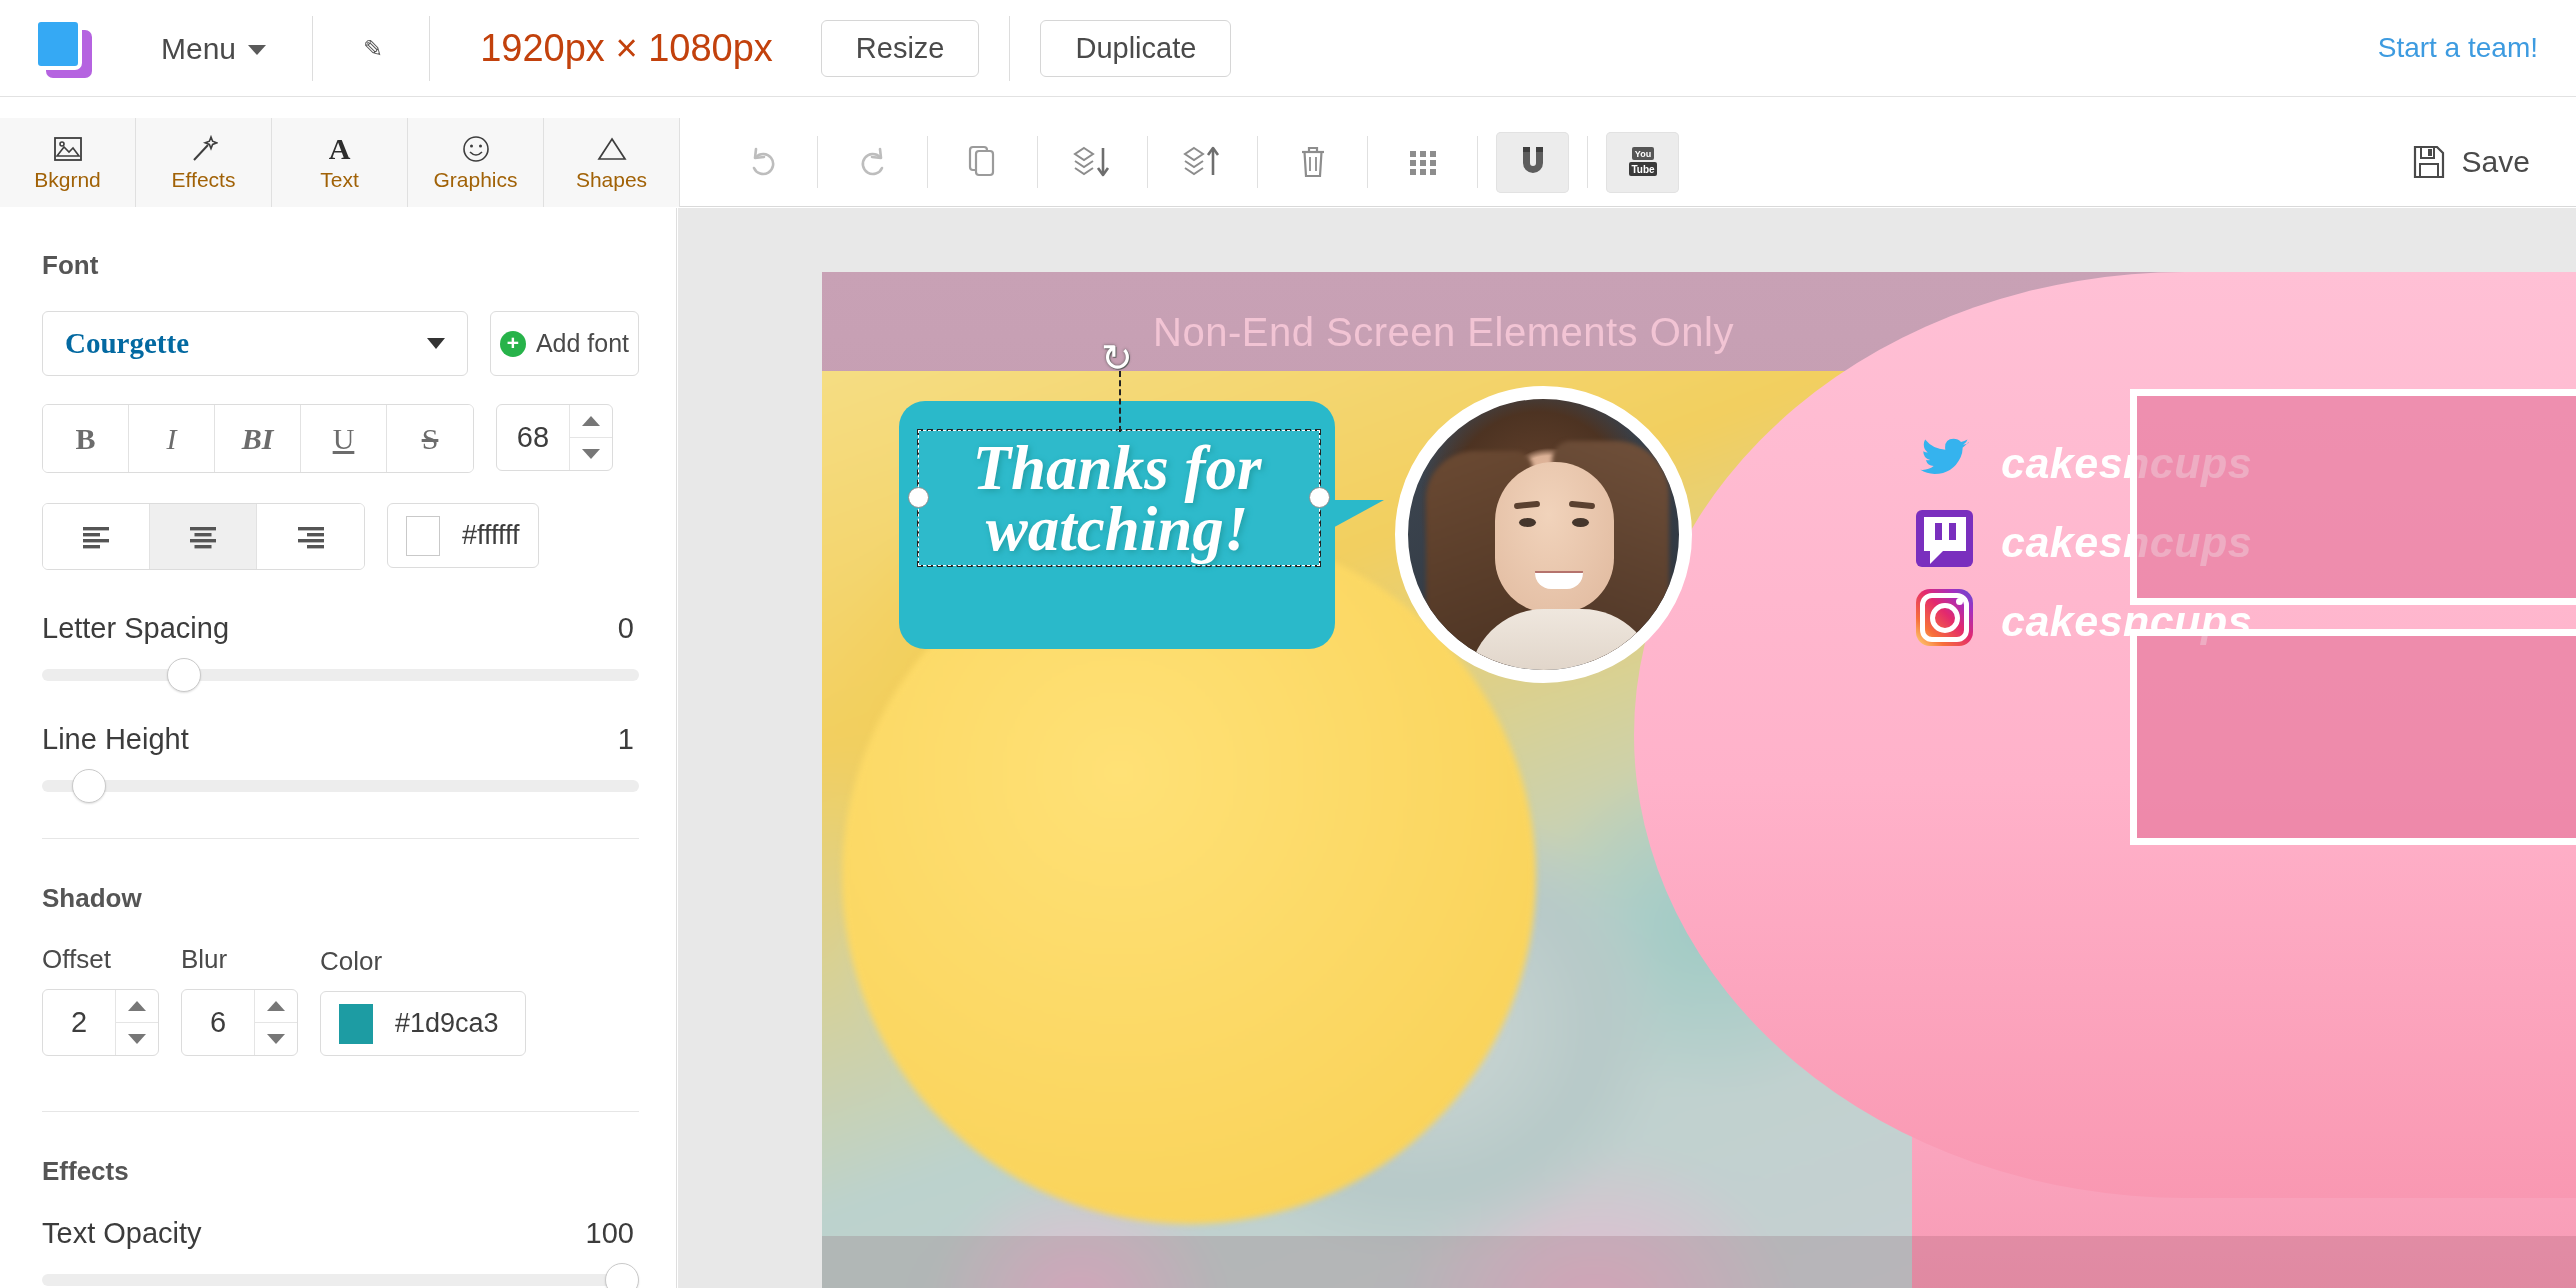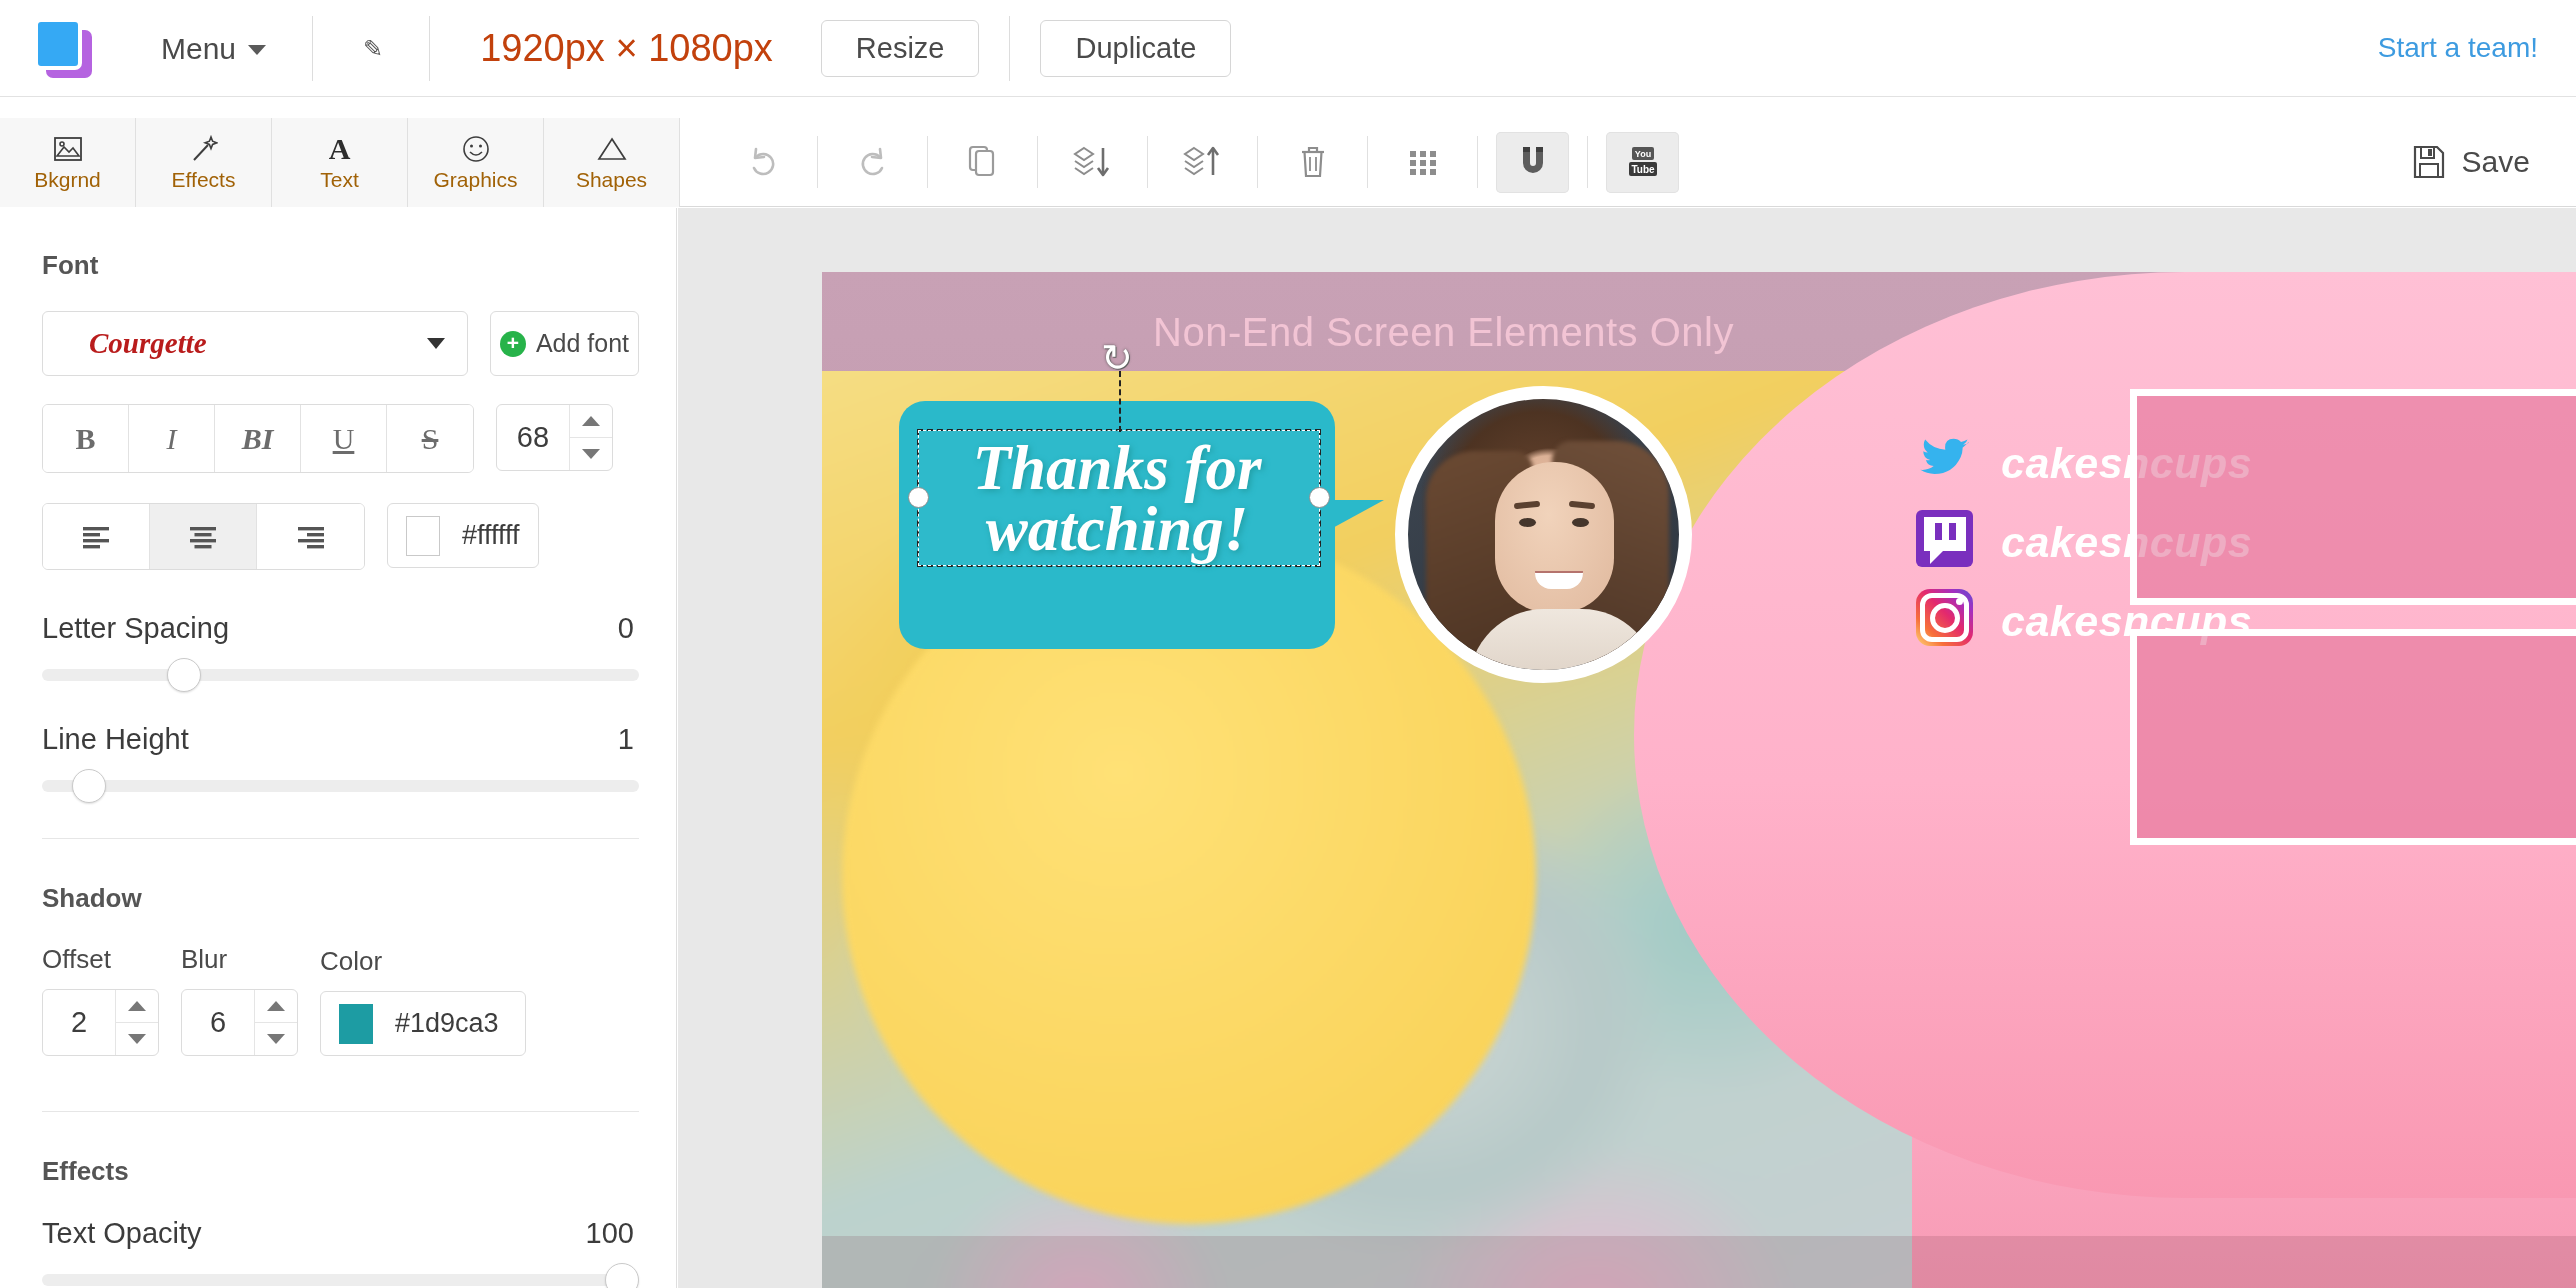--- a/index.html
+++ b/index.html
@@ -134,22 +134,22 @@
   .row { display: flex; align-items: center; gap: 22px; }
 
   .font-select {
     flex: 0 0 426px; height: 65px;
     border: 1px solid #dcdcdc; border-radius: 6px;
     display: flex; align-items: center; justify-content: space-between;
     padding: 0 22px; background: #fff; cursor: pointer;
   }
   .font-select .name {
     font-family: "Liberation Serif", serif;
-    font-style: italic; font-weight: bold;
-    font-size: 29px; color: #b91c1c; margin-left: 24px;
+    font-weight: bold;
+    font-size: 29px; color: #0369a1;
   }
   .tri-down {
     width: 0; height: 0;
     border-left: 9px solid transparent;
     border-right: 9px solid transparent;
     border-top: 11px solid #333;
   }
   .addfont-btn {
     flex: 0 0 149px; height: 65px;
     border: 1px solid #dcdcdc; border-radius: 6px;

